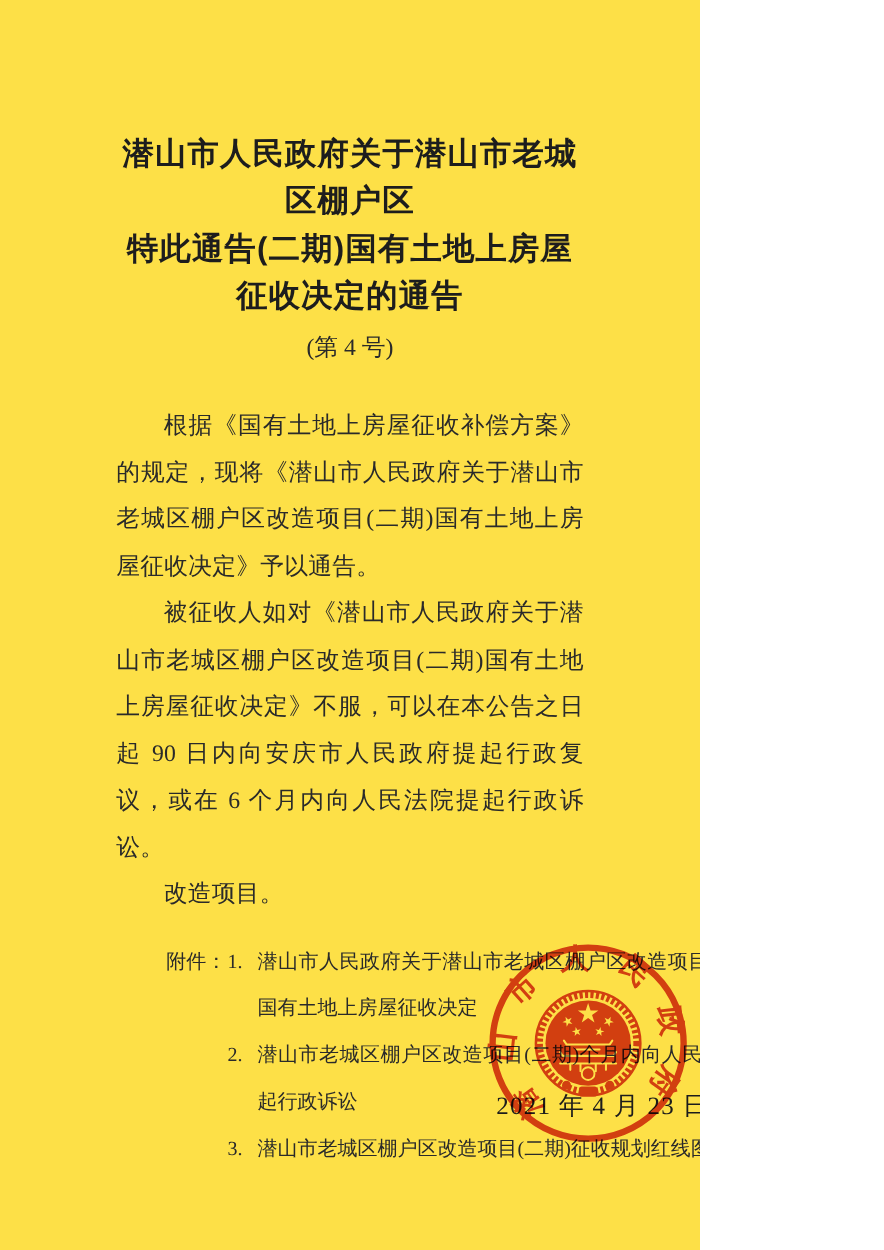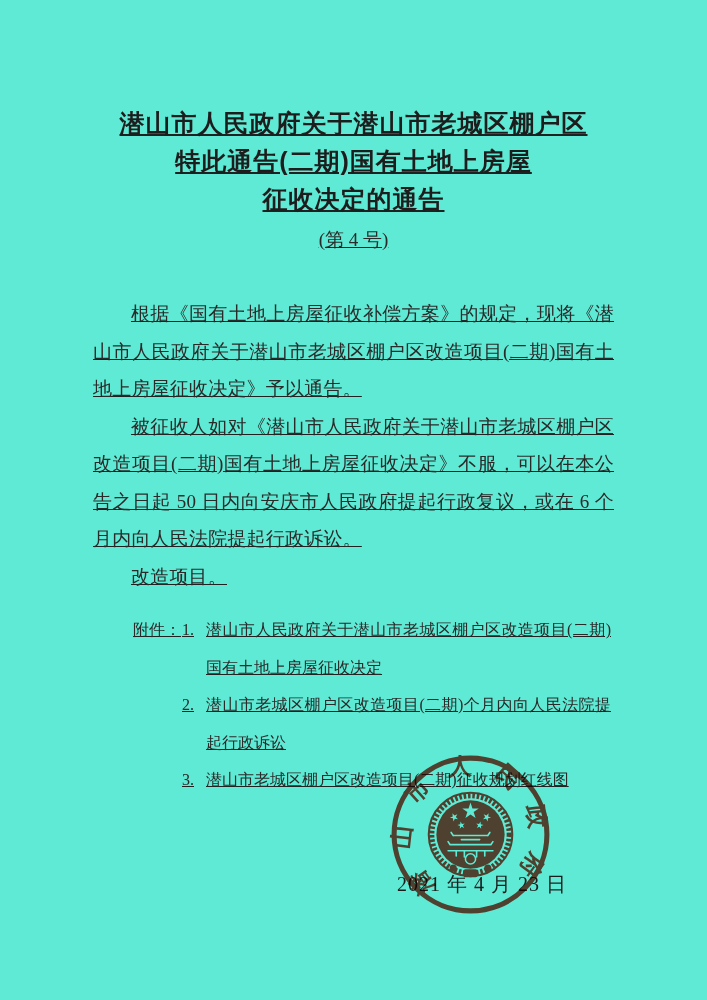--- a/index.html
+++ b/index.html
@@ -1,44 +1,43 @@
 <!DOCTYPE html>
 <html><head>
 <meta charset="utf-8">
 <style>
   html,body { margin:0; padding:0; background:#ffffff; }
   .page {
     position: relative;
-    width: 707px;
+    width: 560px;
     height: 1000px;
-    background: #5eead4;
+    background: #fde047;
     overflow: hidden;
     font-family: "Liberation Serif", serif;
     color: #212121;
-    text-decoration: underline;
   }
   .content {
     padding: 104px 93px 0 93px;
   }
   .title {
     margin: 0;
     text-align: center;
     font-family: "Liberation Sans", sans-serif;
     font-weight: 700;
     font-size: 25px;
     line-height: 38px;
     letter-spacing: 1px;
     color: #1d1d1d;
   }
   .title-line { display: block; }
   .doc-number {
     text-align: center;
     font-size: 19px;
     margin-top: 9px;
-    margin-bottom: 42px;
+    margin-bottom: 31px;
     color: #2a2a2a;
   }
   .body-para {
     margin: 0;
     font-size: 19px;
     line-height: 37.5px;
     text-align: justify;
     text-indent: 2em;
     letter-spacing: 0.2px;
     color: #2a2a2a;
@@ -87,21 +86,21 @@
 
     <h1 class="title">
       <span class="title-line">潜山市人民政府关于潜山市老城区棚户区</span>
       <span class="title-line">特此通告(二期)国有土地上房屋</span>
       <span class="title-line">征收决定的通告</span>
     </h1>
 
     <div class="doc-number">(第 4 号)</div>
 
     <p class="body-para">根据《国有土地上房屋征收补偿方案》的规定，现将《潜山市人民政府关于潜山市老城区棚户区改造项目(二期)国有土地上房屋征收决定》予以通告。</p>
-    <p class="body-para">被征收人如对《潜山市人民政府关于潜山市老城区棚户区改造项目(二期)国有土地上房屋征收决定》不服，可以在本公告之日起 50 日内向安庆市人民政府提起行政复议，或在 6 个月内向人民法院提起行政诉讼。</p>
+    <p class="body-para">被征收人如对《潜山市人民政府关于潜山市老城区棚户区改造项目(二期)国有土地上房屋征收决定》不服，可以在本公告之日起 90 日内向安庆市人民政府提起行政复议，或在 6 个月内向人民法院提起行政诉讼。</p>
     <p class="body-para">改造项目。</p>
 
     <div class="attachments">
       <span class="att-label">附件：</span>
       <div class="att-list">
         <div class="att-item">
           <span class="att-num">1.</span>
           <span class="att-text">潜山市人民政府关于潜山市老城区棚户区改造项目(二期)国有土地上房屋征收决定</span>
         </div>
         <div class="att-item">

